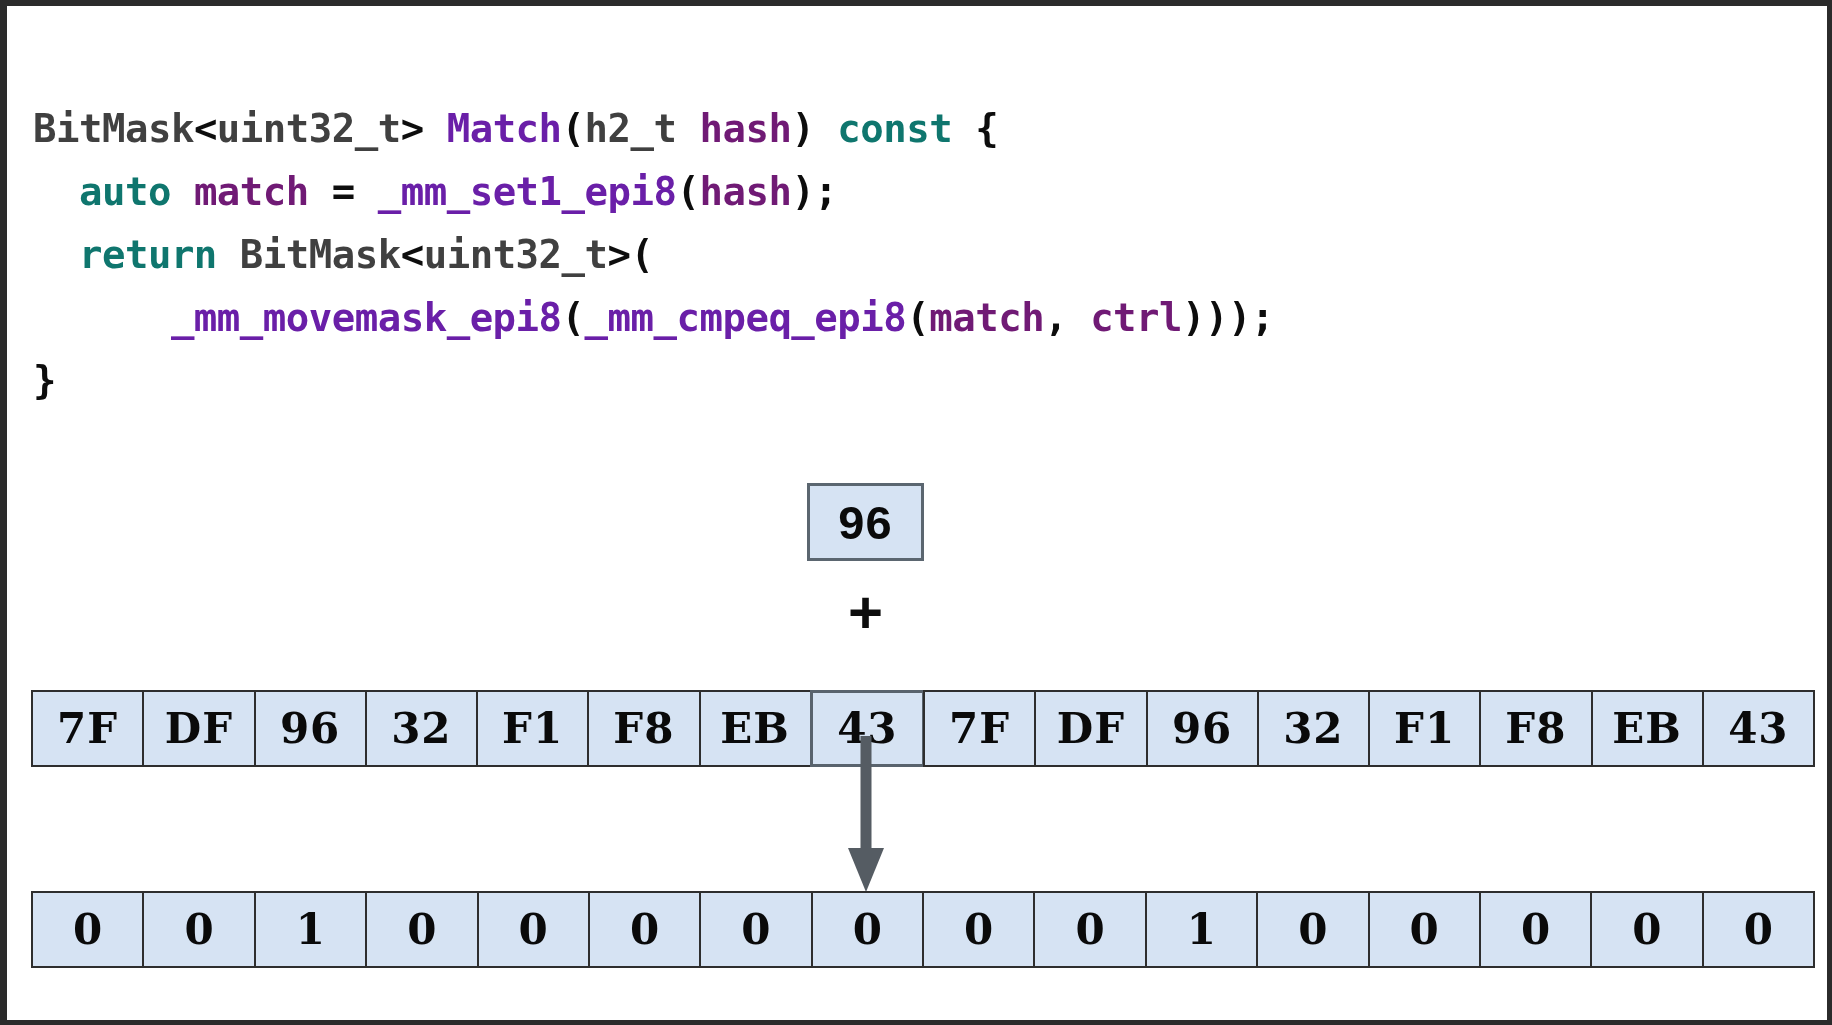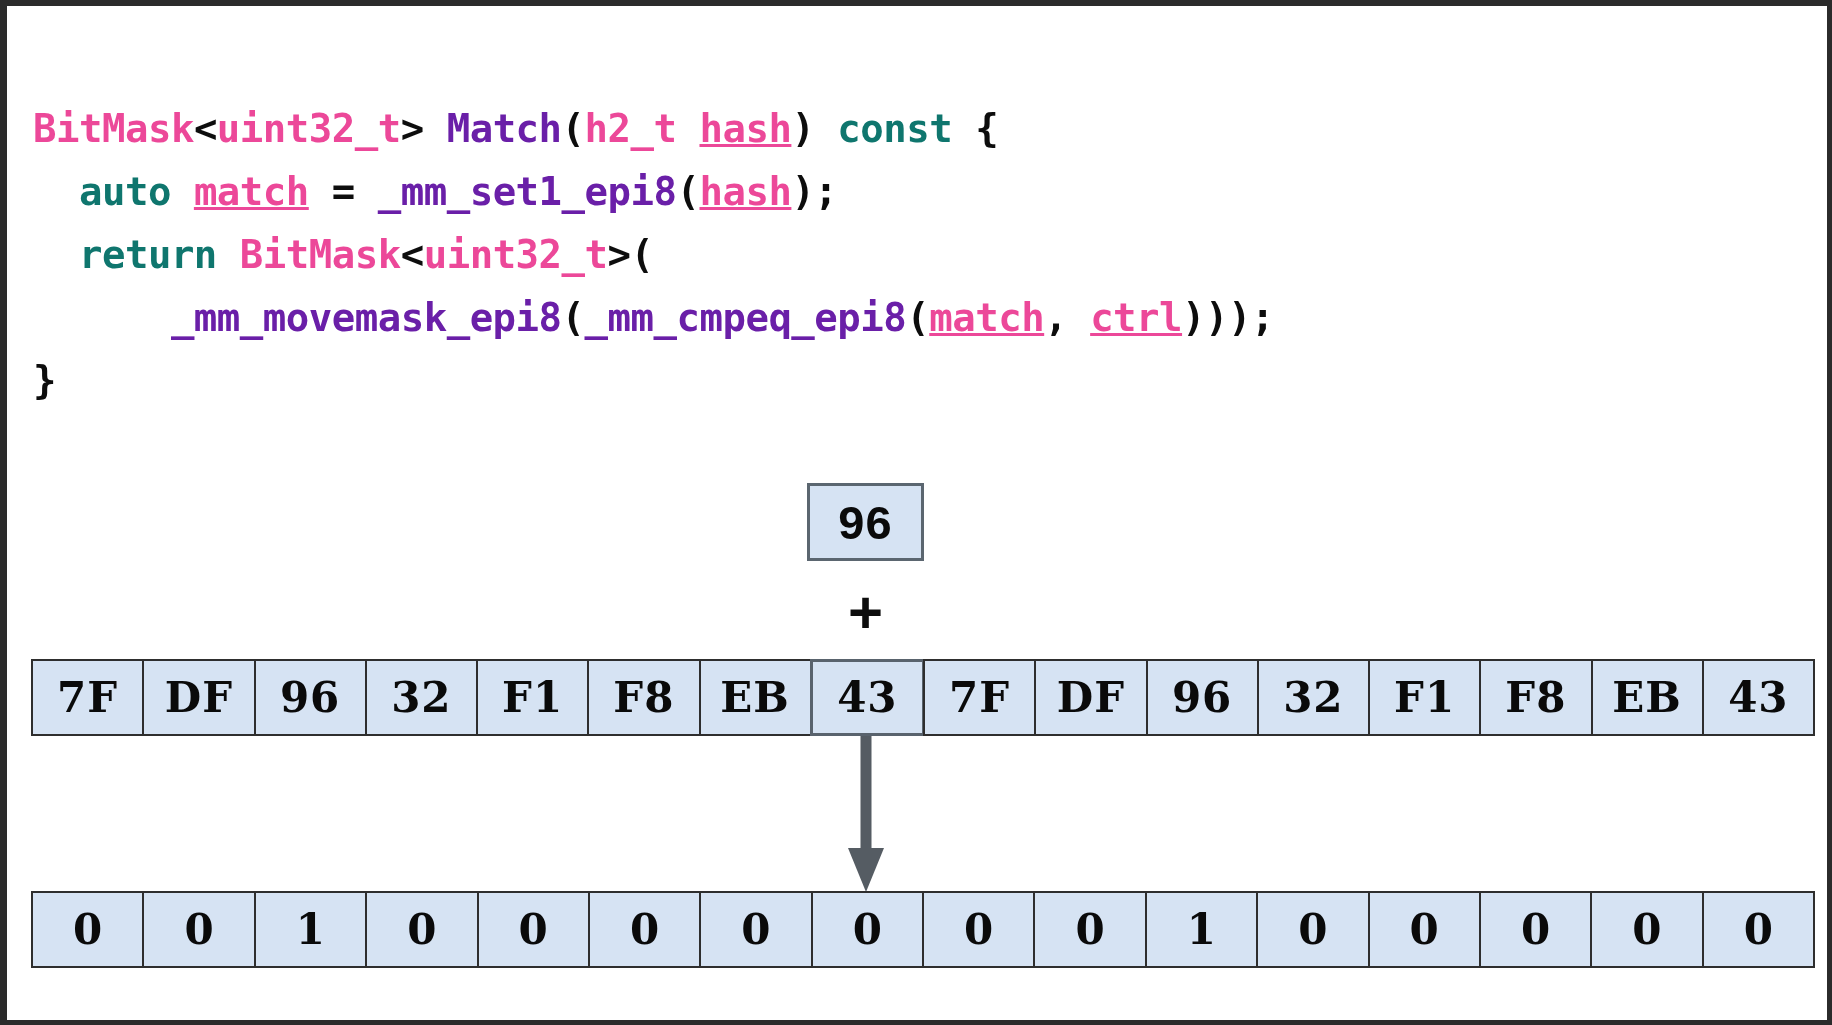--- a/index.html
+++ b/index.html
@@ -33,24 +33,24 @@
     width: 1560px;
     font-family: "DejaVu Sans Mono", "Liberation Mono", monospace;
     font-size: 39px;
     line-height: 63px;
     font-weight: bold;
     color: #1a1a1a;
     white-space: pre;
     letter-spacing: -0.5px;
   }
   #code .ln { display: block; height: 63px; }
-  .tok-type   { color: #ec4899; }   
+  .tok-type   { color: #404040; }   
   .tok-kw     { color: #0f766e; }   
   .tok-fn     { color: #6a1fa8; }   
-  .tok-id     { color: #ec4899; text-decoration: underline; }   
+  .tok-id     { color: #701a75; }   
   .tok-punc   { color: #0d0d0d; }   
 
   
   #hash-box {
     position: absolute;
     left: 800px;
     top: 477px;
     width: 117px;
     height: 78px;
     background: #d6e3f3;
@@ -81,21 +81,21 @@
   }
 
   
   .strip {
     position: absolute;
     left: 24px;
     width: 1784px;
     display: flex;
     box-sizing: border-box;
   }
-  #ctrl-strip { top: 653px; height: 77px; }
+  #ctrl-strip { top: 684px; height: 77px; }
   #mask-strip { top: 885px; height: 77px; }
 
   .cell {
     flex: 1 1 0;
     height: 100%;
     background: #d6e3f3;
     border: 2px solid #2e2e2e;
     margin-right: -2px;
     box-sizing: border-box;
     display: flex;

